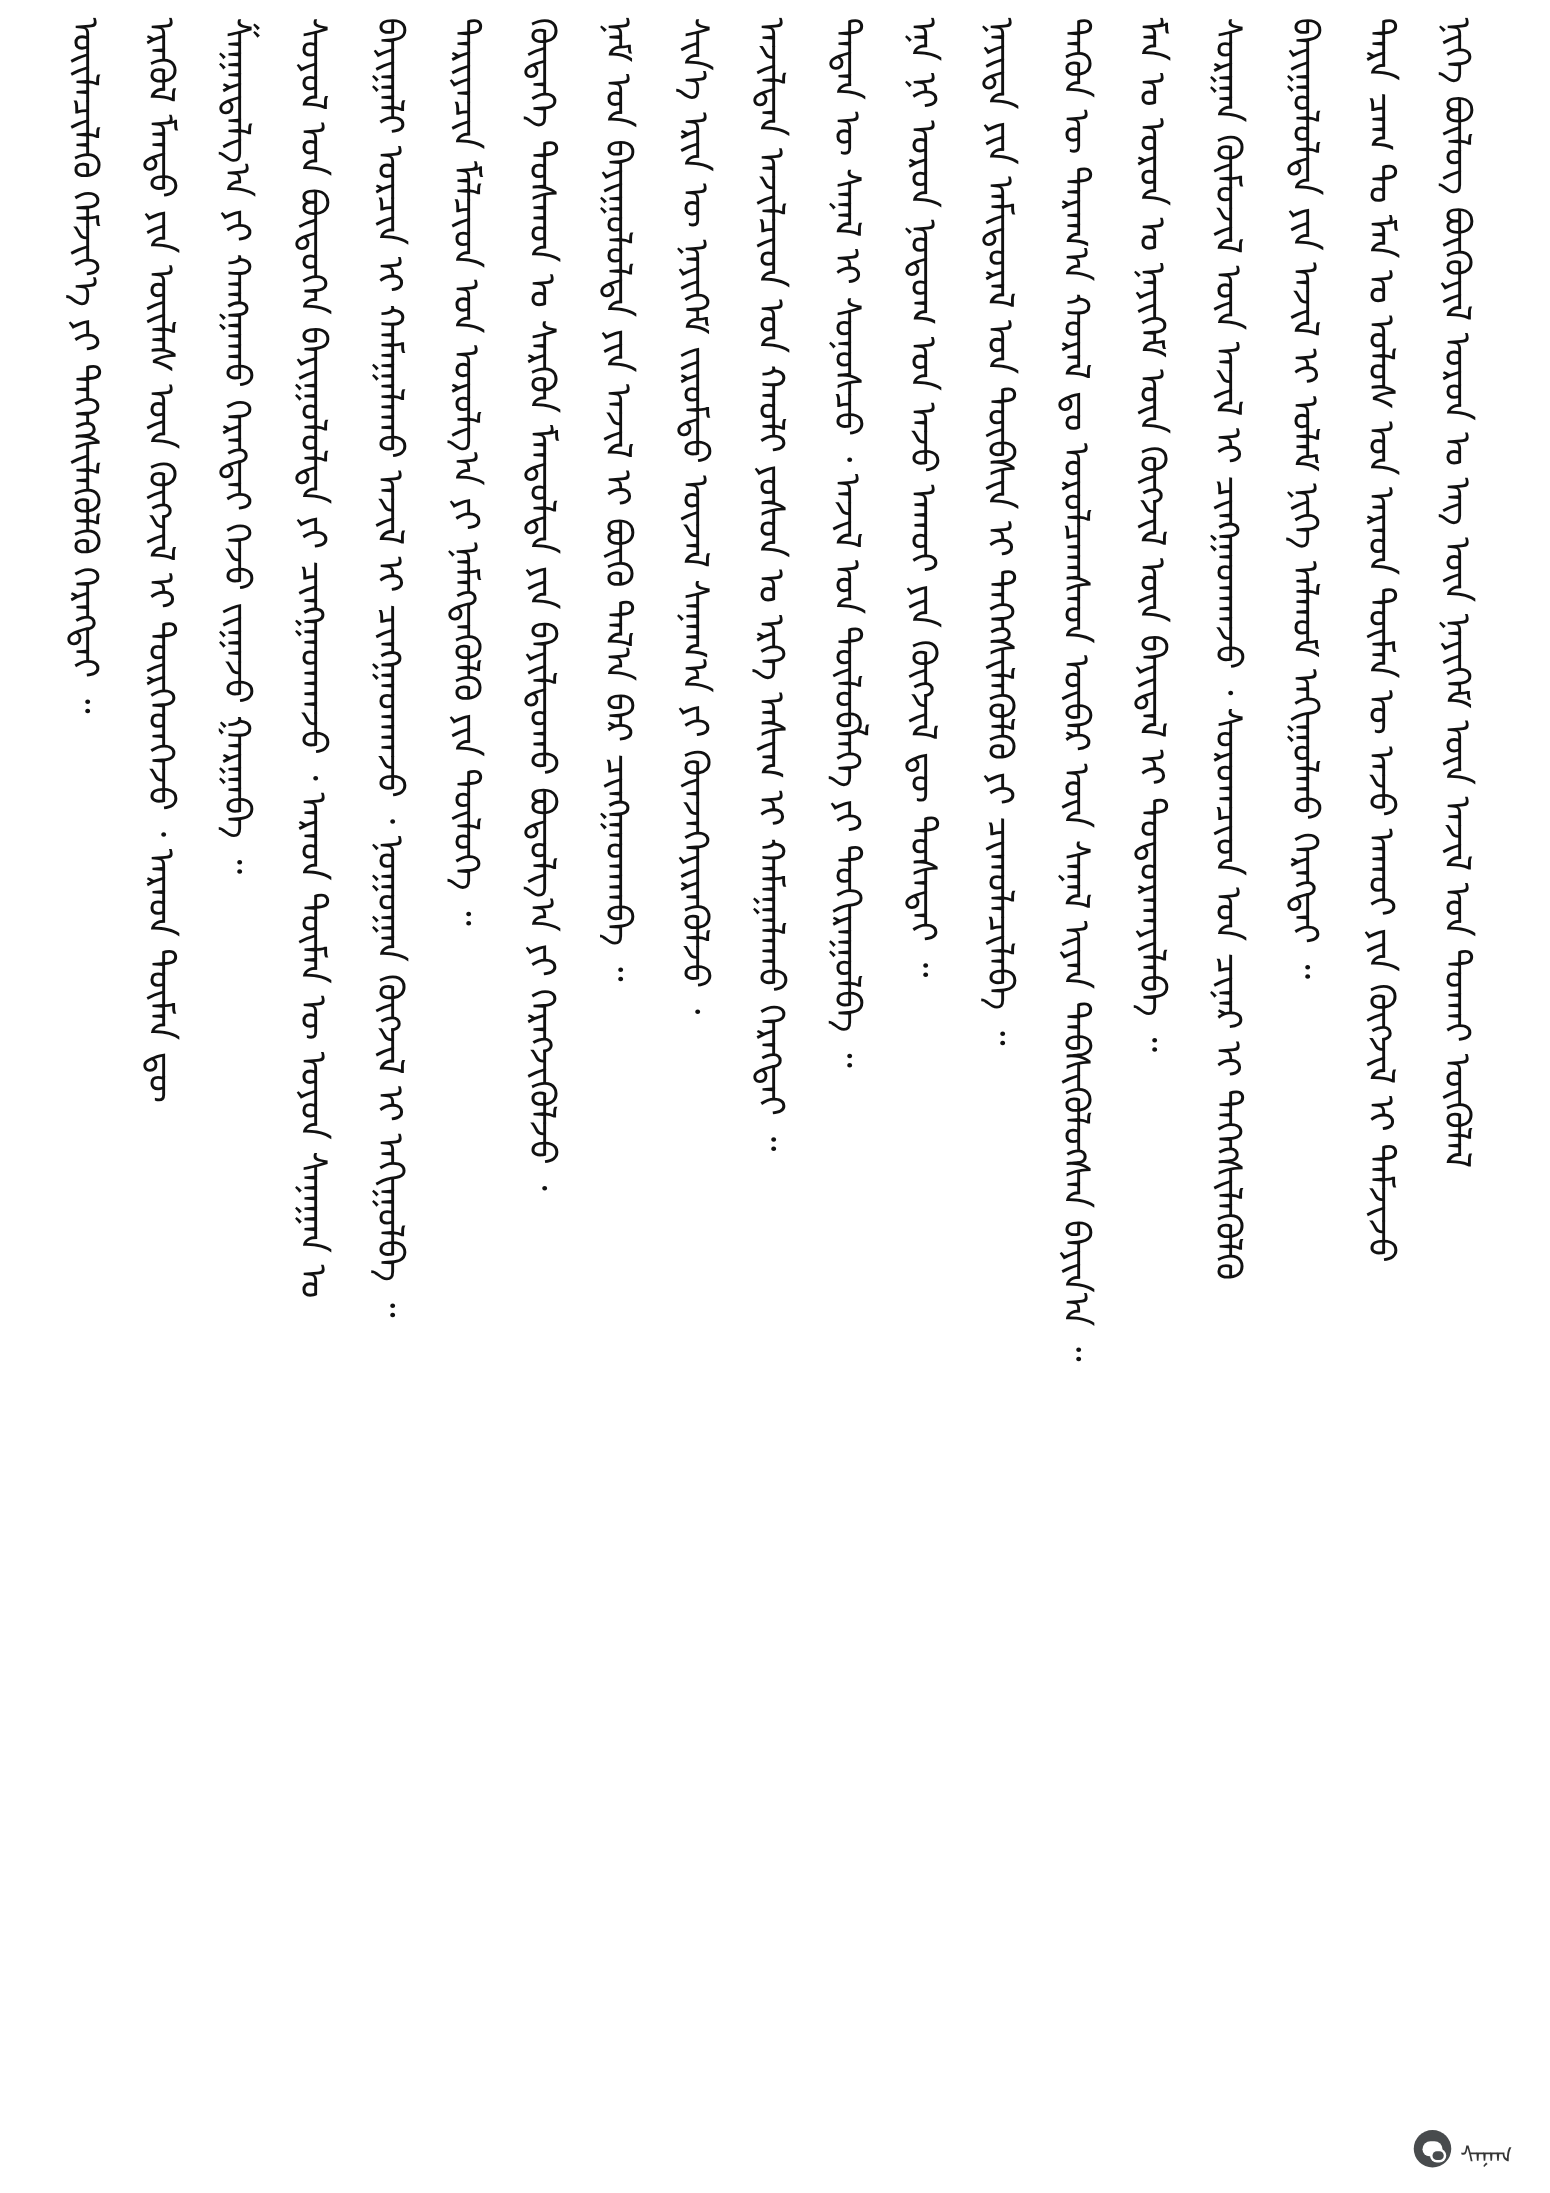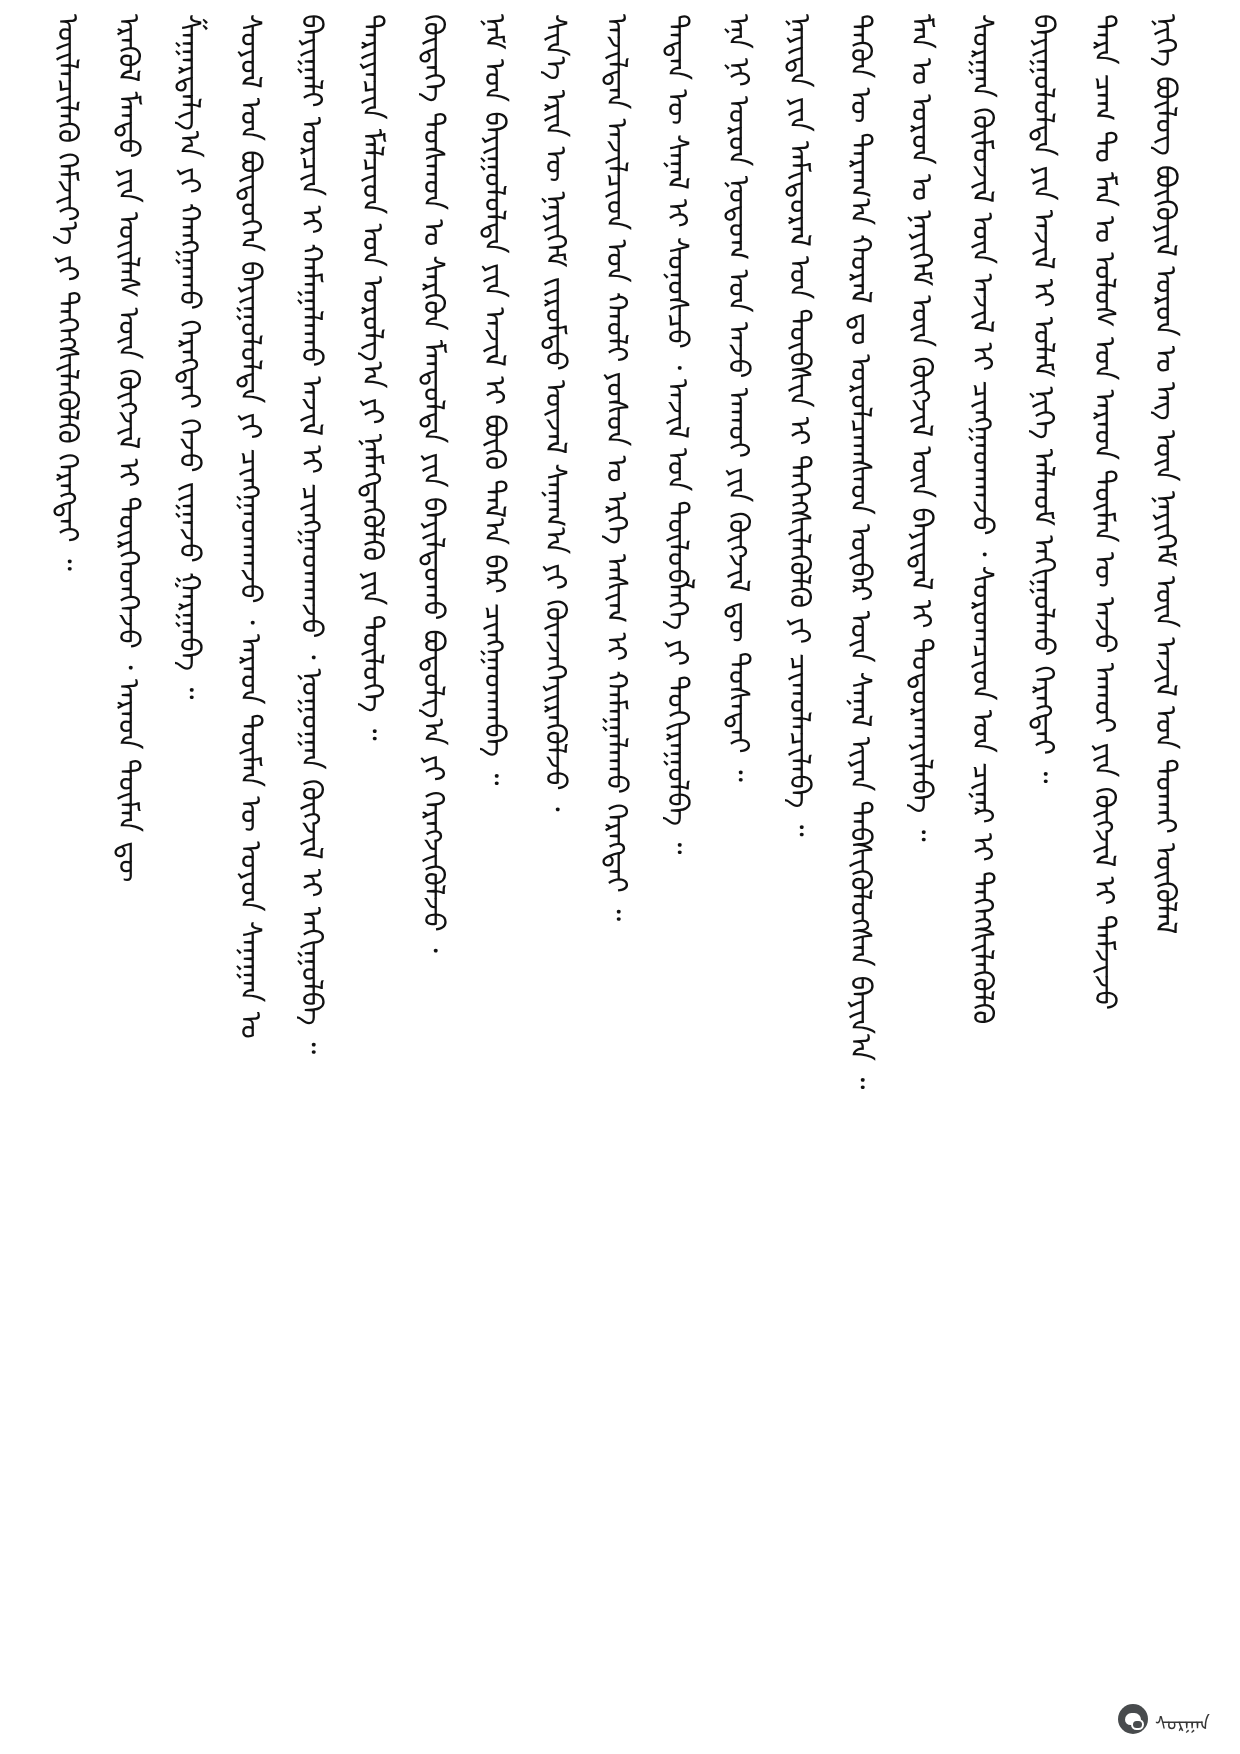--- a/index.html
+++ b/index.html
@@ -126,16 +126,16 @@
     <div class="mn-col">ᠲᠠᠷᠢᠶᠠᠴᠢᠨ ᠮᠠᠯᠴᠢᠳ ᠤᠨ ᠣᠷᠣᠯᠭ᠎ᠠ ᠶᠢ ᠨᠡᠮᠡᠭᠳᠡᠭᠦᠯᠬᠦ ᠶᠢᠨ ᠲᠥᠯᠥᠭᠡ ᠃</div>
     <div class="mn-col">ᠪᠠᠶᠢᠭᠠᠯᠢ ᠣᠷᠴᠢᠨ ᠢ ᠬᠠᠮᠠᠭᠠᠯᠠᠬᠤ ᠠᠵᠢᠯ ᠢ ᠴᠢᠩᠭᠠᠳᠬᠠᠵᠤ ᠂ ᠨᠣᠭᠣᠭᠠᠨ ᠬᠥᠭᠵᠢᠯ ᠢ ᠠᠬᠢᠭᠤᠯᠪᠠ ᠃</div>
     <div class="mn-col">ᠰᠤᠶᠤᠯ ᠤᠨ ᠪᠦᠲᠦᠭᠡᠨ ᠪᠠᠶᠢᠭᠤᠯᠤᠯᠲᠠ ᠶᠢ ᠴᠢᠩᠭᠠᠳᠬᠠᠵᠤ ᠂ ᠠᠷᠠᠳ ᠲᠦᠮᠡᠨ ᠦ ᠣᠶᠤᠨ ᠰᠠᠨᠠᠭᠠᠨ ᠤ</div>
     <div class="mn-col">ᠱᠠᠭᠠᠷᠳᠠᠯᠭ᠎ᠠ ᠶᠢ ᠬᠠᠩᠭᠠᠬᠤ ᠬᠡᠷᠡᠭᠲᠡᠢ ᠭᠡᠵᠦ ᠵᠢᠭᠠᠵᠤ ᠭᠠᠷᠭᠠᠪᠠ ᠃</div>
     <div class="mn-col">ᠡᠷᠡᠭᠦᠯ ᠮᠡᠨᠳᠦ ᠶᠢᠨ ᠦᠢᠯᠡᠰ ᠦᠨ ᠬᠥᠭᠵᠢᠯ ᠢ ᠲᠦᠷᠭᠡᠳᠬᠡᠵᠦ ᠂ ᠠᠷᠠᠳ ᠲᠦᠮᠡᠨ ᠳᠦ</div>
     <div class="mn-col">ᠦᠢᠯᠡᠴᠢᠯᠡᠬᠦ ᠬᠡᠮᠵᠢᠶ᠎ᠡ ᠶᠢ ᠳᠡᠭᠡᠭᠰᠢᠯᠡᠭᠦᠯᠬᠦ ᠬᠡᠷᠡᠭᠲᠡᠢ ᠃</div>
   </div>
 
   <div class="watermark">
     <span class="wm-badge"></span>
-    <span class="wm-text">ᠰᠤᠷᠭᠠᠨ</span>
+    <span class="wm-text">ᠰᠠᠨᠠᠭ</span>
   </div>
 
 </div>
 
 </body></html>

